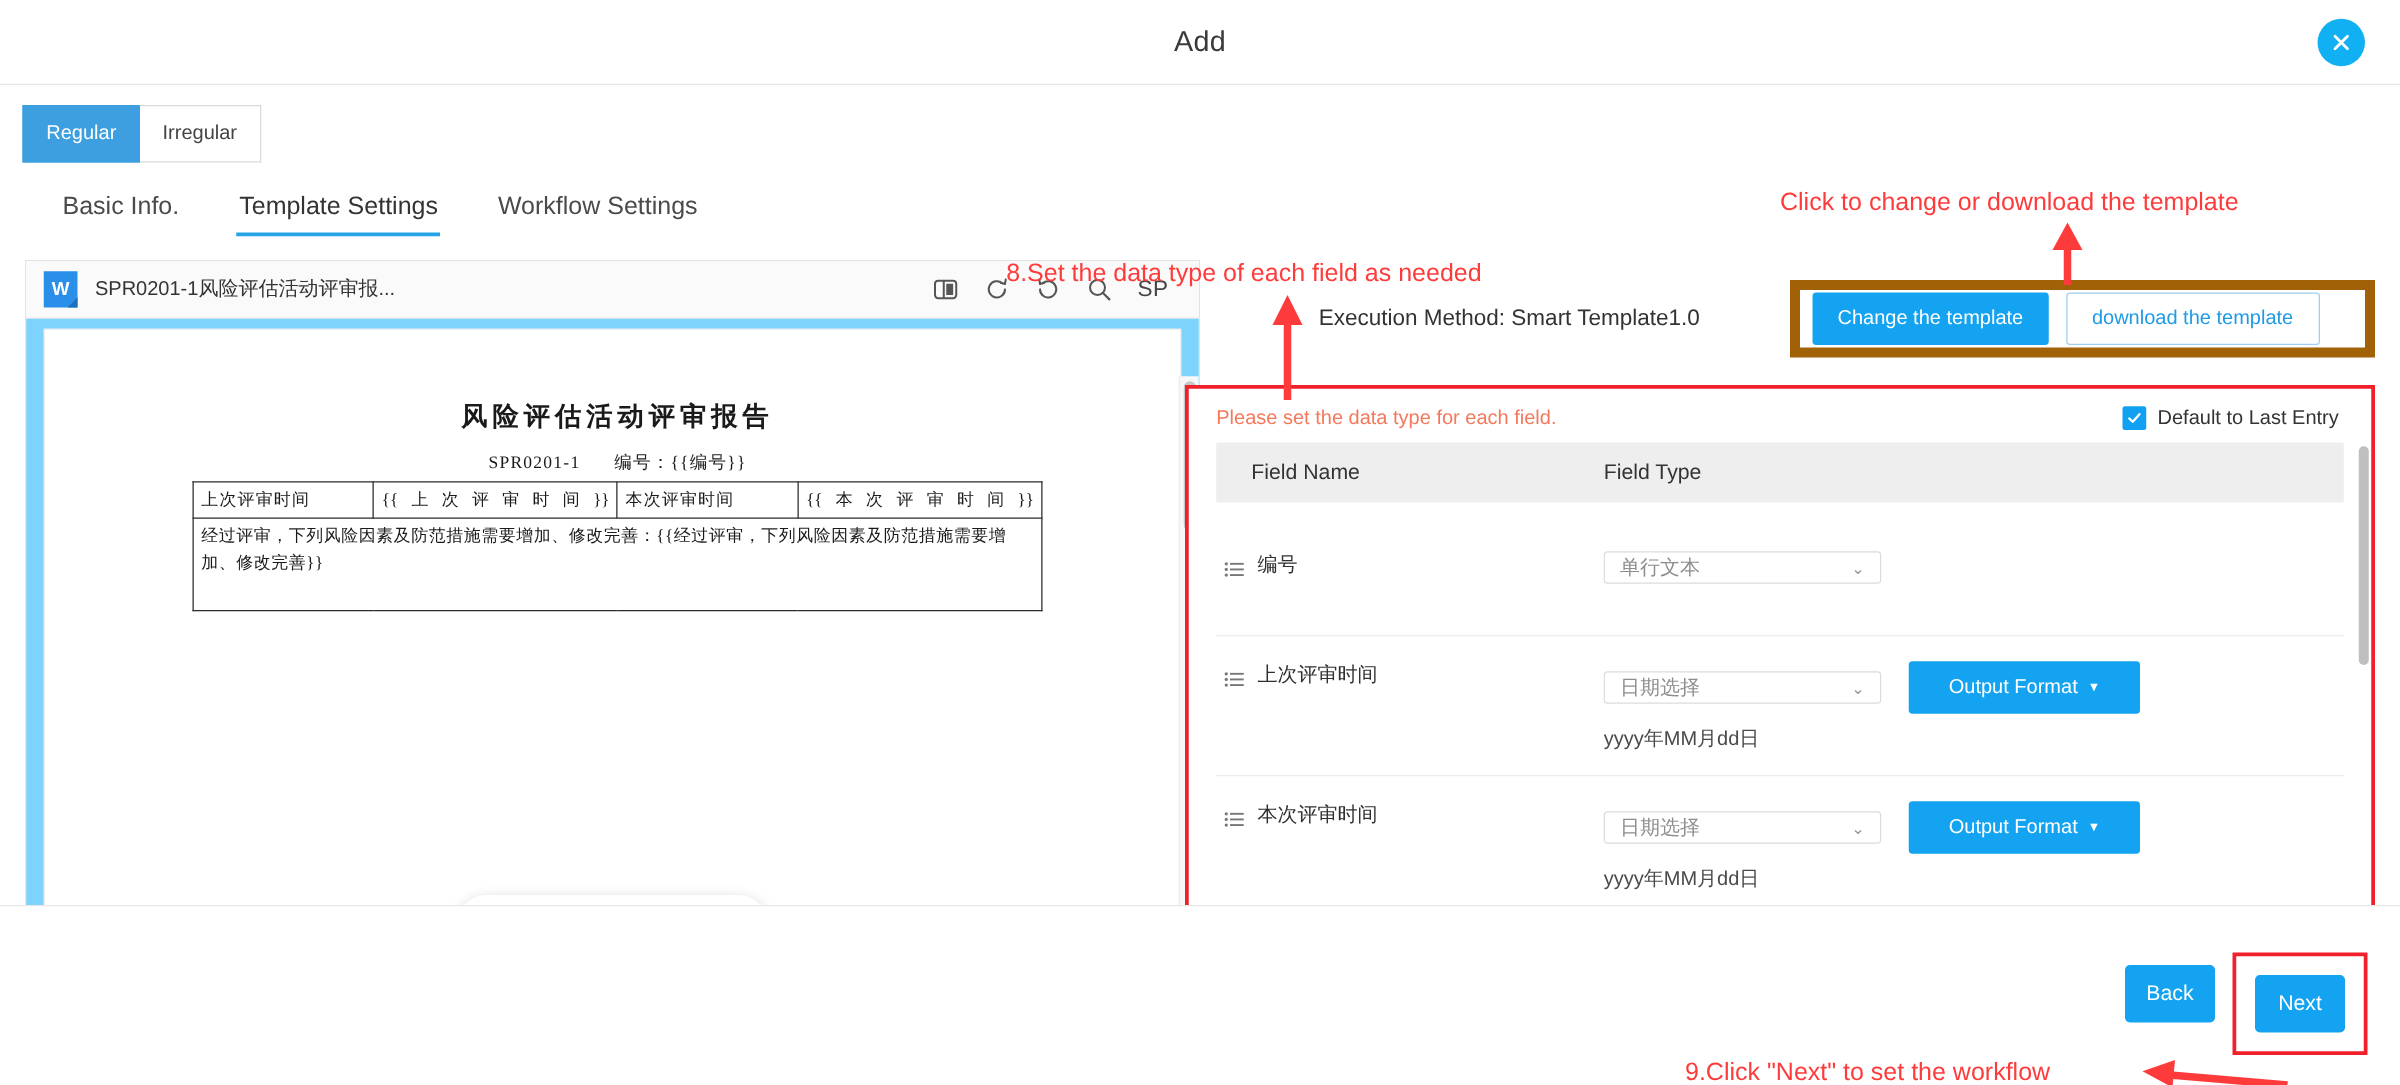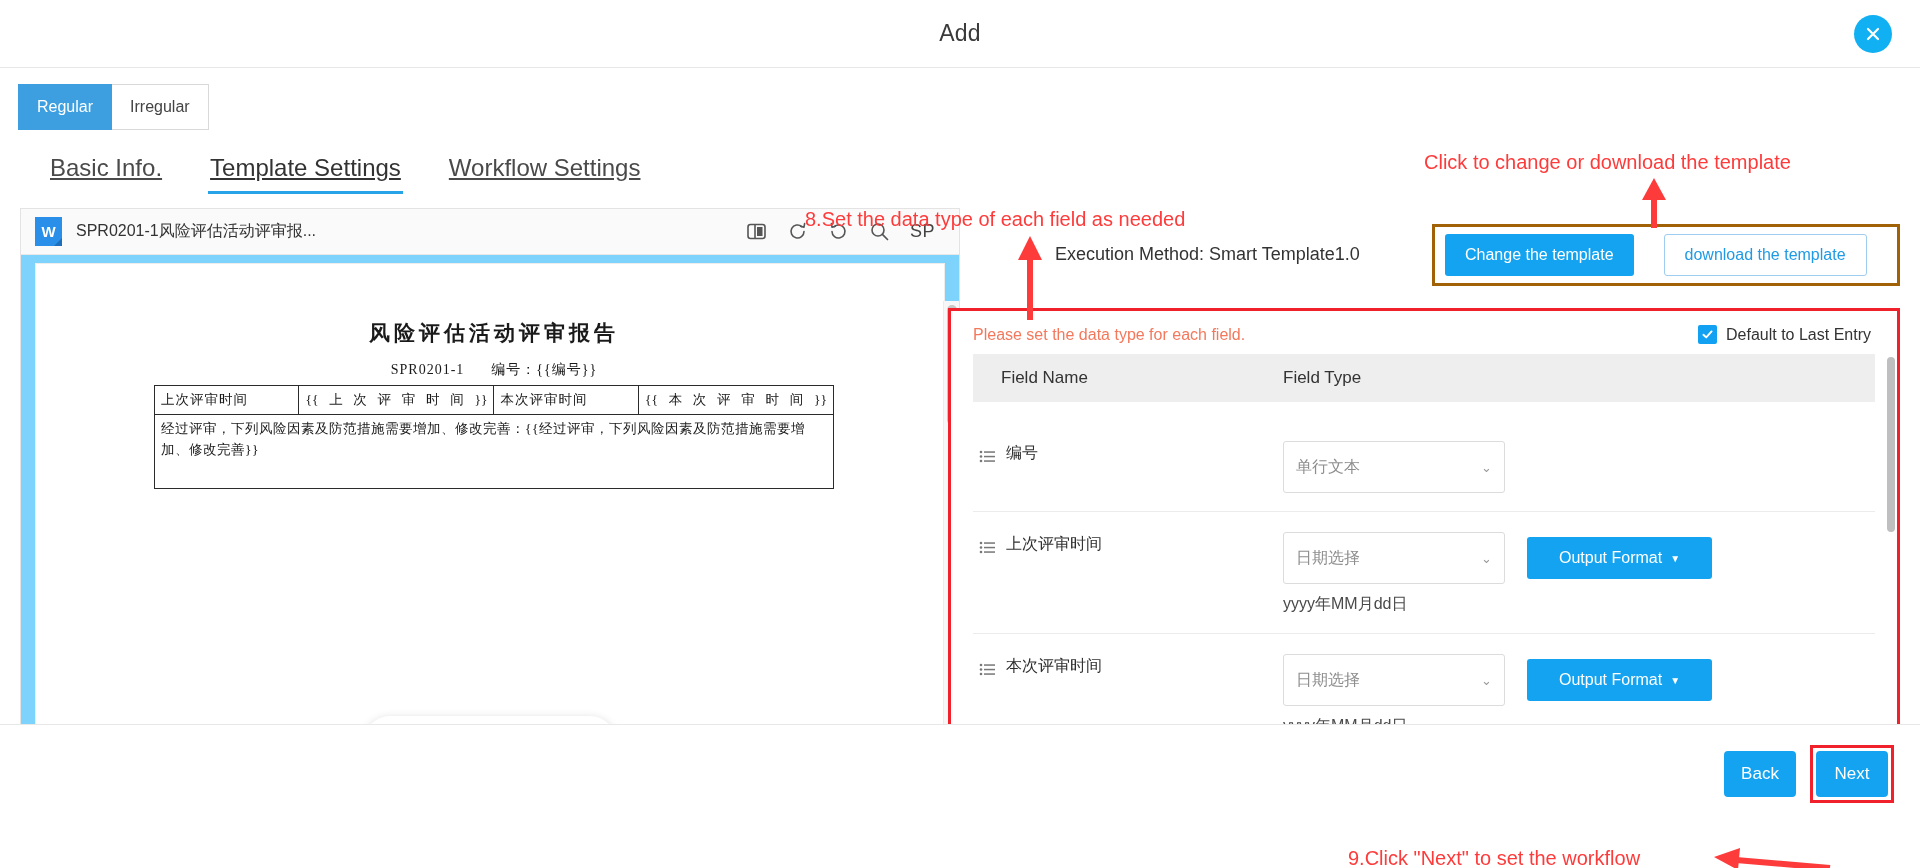--- a/index.html
+++ b/index.html
@@ -72,25 +72,24 @@
   
   .tabs {
     position: absolute;
     left: 26px; top: 76px;
     display: flex;
     gap: 0px;
   }
   .tab {
     position: relative;
     padding: 10px 24px 16px 24px;
-    font-size: 24px;
+    font-size: 20px;
     color: #4a4a4a;
     cursor: pointer;
     white-space: nowrap;
-    text-decoration: underline;
   }
   .tab.active { color: #333; }
   .tab.active::after {
     content: "";
     position: absolute;
     left: 22px; right: 22px; bottom: 4px;
     height: 3px;
     background: #27a3e8;
   }
 
@@ -326,21 +325,21 @@
     display: flex; align-items: flex-start; gap: 10px;
     padding-left: 6px;
     font-size: 16px;
     color: #2f2f2f;
     line-height: 1.55;
   }
   .drag-icon { flex: 0 0 auto; margin-top: 5px; }
   .fctl { flex: 1 1 auto; display: flex; flex-direction: column; }
   .fctl-top { display: flex; align-items: center; gap: 22px; }
   .select-box {
-    width: 222px; height: 52px;
+    width: 222px; height: 26px;
     border: 1px solid #dcdcdc;
     border-radius: 3px;
     background: #fff;
     display: flex; align-items: center;
     padding: 0 12px;
     font-size: 16px;
     color: #8e8e8e;
     justify-content: space-between;
     cursor: pointer;
   }
@@ -378,24 +377,24 @@
     position: absolute;
     left: 1055px; top: 176px;
     font-size: 18px;
     color: #333;
     white-space: nowrap;
   }
   .tpl-box {
     position: absolute;
     left: 1432px; top: 156px;
     width: 468px; height: 62px;
-    border: 3px solid #a16207;
+    border: 8px solid #a16207;
     display: flex; align-items: center;
     padding: 0 10px;
-    gap: 30px;
+    gap: 14px;
     background: #fff;
   }
   .btn-primary {
     background: #13a3f0; color: #fff;
     border: none; border-radius: 3px;
     height: 42px; padding: 0 20px;
     font-size: 16px; cursor: pointer;
   }
   .btn-outline {
     background: #fff; color: #1f9ae5;
@@ -432,22 +431,23 @@
     display: flex; align-items: center; gap: 14px;
   }
   .btn-back, .btn-next {
     background: #13a3f0; color: #fff;
     border: none; border-radius: 4px;
     height: 46px; width: 72px;
     font-size: 17px; cursor: pointer;
   }
   .next-wrap {
     border: 3px solid #f0212a;
-    padding: 3px;
+    padding: 15px;
     display: flex;
+    margin-top: 17px;
   }
 </style>
 </head>
 <body>
 
 <div class="modal-header">
   <div class="modal-title">Add</div>
   <div class="close-btn">
     <span>
       <svg width="20" height="20" viewBox="0 0 20 20">

